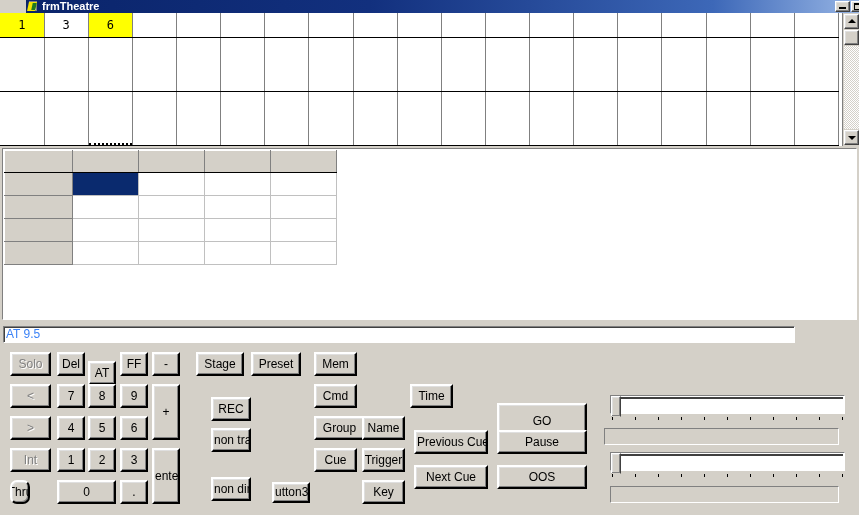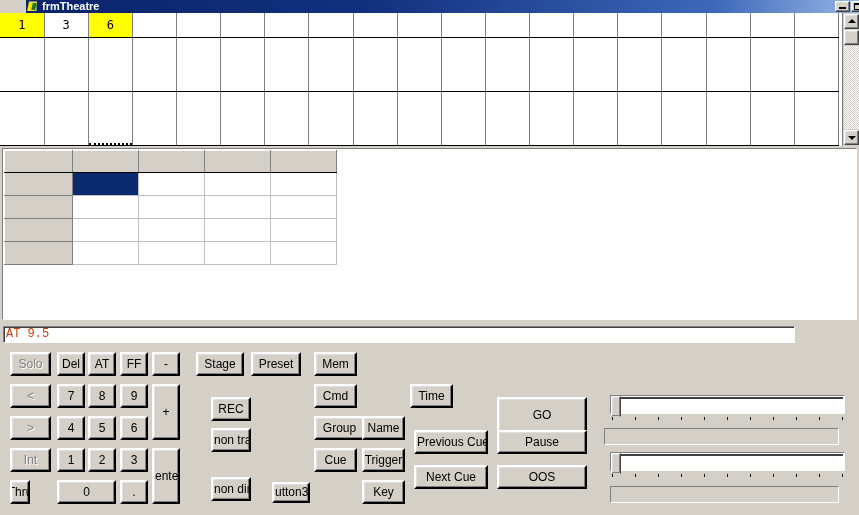--- a/index.html
+++ b/index.html
@@ -247,23 +247,23 @@
   
   #cmdline {
     position: absolute;
     left: 3px; top: 326px;
     width: 792px; height: 17px;
     background: #ffffff;
     border: 1px solid;
     border-color: #808080 #ffffff #ffffff #808080;
     box-shadow: inset 1px 1px 0 #404040;
     box-sizing: border-box;
-    font-family: Liberation Mono, monospace;
+    font-family: Liberation Sans, sans-serif;
     font-size: 12px;
-    color: #c2410c;
+    color: #3b82f6;
     line-height: 15px;
     padding-left: 2px;
     white-space: nowrap;
     overflow: hidden;
   }
 
   
   #console {
     position: absolute;
     left: 0; top: 347px;
@@ -501,21 +501,21 @@
     </tbody>
       </table>
   </div>
 
   <div id="cmdline">AT 9.5</div>
 
   <div id="console">
 
     <div class="btn disabled" style="left:10px; top:5px; width:41px; height:24px;">Solo</div>
     <div class="btn" style="left:57px; top:5px; width:28px; height:24px;">Del</div>
-    <div class="btn" style="left:88px; top:5px; width:28px; height:24px;">AT</div>
+    <div class="btn" style="left:88px; top:14px; width:28px; height:24px;">AT</div>
     <div class="btn" style="left:120px; top:5px; width:28px; height:24px;">FF</div>
     <div class="btn" style="left:152px; top:5px; width:28px; height:24px;">-</div>
 
     <div class="btn disabled" style="left:10px; top:37px; width:41px; height:24px;">&lt;</div>
     <div class="btn" style="left:57px; top:37px; width:28px; height:24px;">7</div>
     <div class="btn" style="left:88px; top:37px; width:28px; height:24px;">8</div>
     <div class="btn" style="left:120px; top:37px; width:28px; height:24px;">9</div>
 
     <div class="btn" style="left:152px; top:37px; width:28px; height:56px;">+</div>
 
@@ -524,21 +524,21 @@
     <div class="btn" style="left:88px; top:69px; width:28px; height:24px;">5</div>
     <div class="btn" style="left:120px; top:69px; width:28px; height:24px;">6</div>
 
     <div class="btn disabled" style="left:10px; top:101px; width:41px; height:24px;">Int</div>
     <div class="btn" style="left:57px; top:101px; width:28px; height:24px;">1</div>
     <div class="btn" style="left:88px; top:101px; width:28px; height:24px;">2</div>
     <div class="btn" style="left:120px; top:101px; width:28px; height:24px;">3</div>
 
     <div class="btn clip" style="left:152px; top:101px; width:28px; height:56px;">enter</div>
 
-    <div class="btn" style="left:10px; top:133px; width:18px; height:24px;">Thru</div>
+    <div class="btn" style="left:10px; top:133px; width:18px; height:24px;border-radius:7px;">Thru</div>
     <div class="btn" style="left:57px; top:133px; width:59px; height:24px;">0</div>
     <div class="btn" style="left:120px; top:133px; width:28px; height:24px;">.</div>
 
     <div class="btn" style="left:196px; top:5px; width:48px; height:24px;">Stage</div>
     <div class="btn" style="left:251px; top:5px; width:50px; height:24px;">Preset</div>
     <div class="btn" style="left:211px; top:50px; width:40px; height:24px;">REC</div>
     <div class="btn clip" style="left:211px; top:81px; width:40px; height:24px;">non trac</div>
     <div class="btn clip" style="left:211px; top:130px; width:40px; height:24px;">non dim</div>
     <div class="btn clip" style="left:272px; top:135px; width:38px; height:21px;">utton3</div>
 
@@ -546,21 +546,21 @@
     <div class="btn" style="left:314px; top:37px; width:43px; height:24px;">Cmd</div>
     <div class="btn" style="left:362px; top:37px; width:43px; height:24px;margin-left:48px;">Time</div>
     <div class="btn" style="left:314px; top:69px; width:51px; height:24px;">Group</div>
     <div class="btn" style="left:362px; top:69px; width:43px; height:24px;">Name</div>
     <div class="btn" style="left:314px; top:101px; width:43px; height:24px;">Cue</div>
     <div class="btn" style="left:362px; top:101px; width:43px; height:24px;">Trigger</div>
     <div class="btn" style="left:362px; top:133px; width:43px; height:24px;">Key</div>
 
     <div class="btn clip" style="left:414px; top:83px; width:74px; height:24px;">Previous Cue</div>
     <div class="btn" style="left:414px; top:118px; width:74px; height:24px;">Next Cue</div>
-    <div class="btn" style="left:497px; top:50px; width:90px; height:36px;">GO</div>
+    <div class="btn" style="left:497px; top:56px; width:90px; height:36px;">GO</div>
     <div class="btn" style="left:497px; top:83px; width:90px; height:24px;">Pause</div>
     <div class="btn" style="left:497px; top:118px; width:90px; height:24px;">OOS</div>
 
     <div class="trackbar" style="left:610px; top:48px; width:235px; height:28px;">
       <div class="tb-groove">
           <div class="tb-groove-inner"></div>
         </div>
       <div class="tb-thumb"></div>
       <div class="tb-ticks">
         <i style="left:2px"></i>

